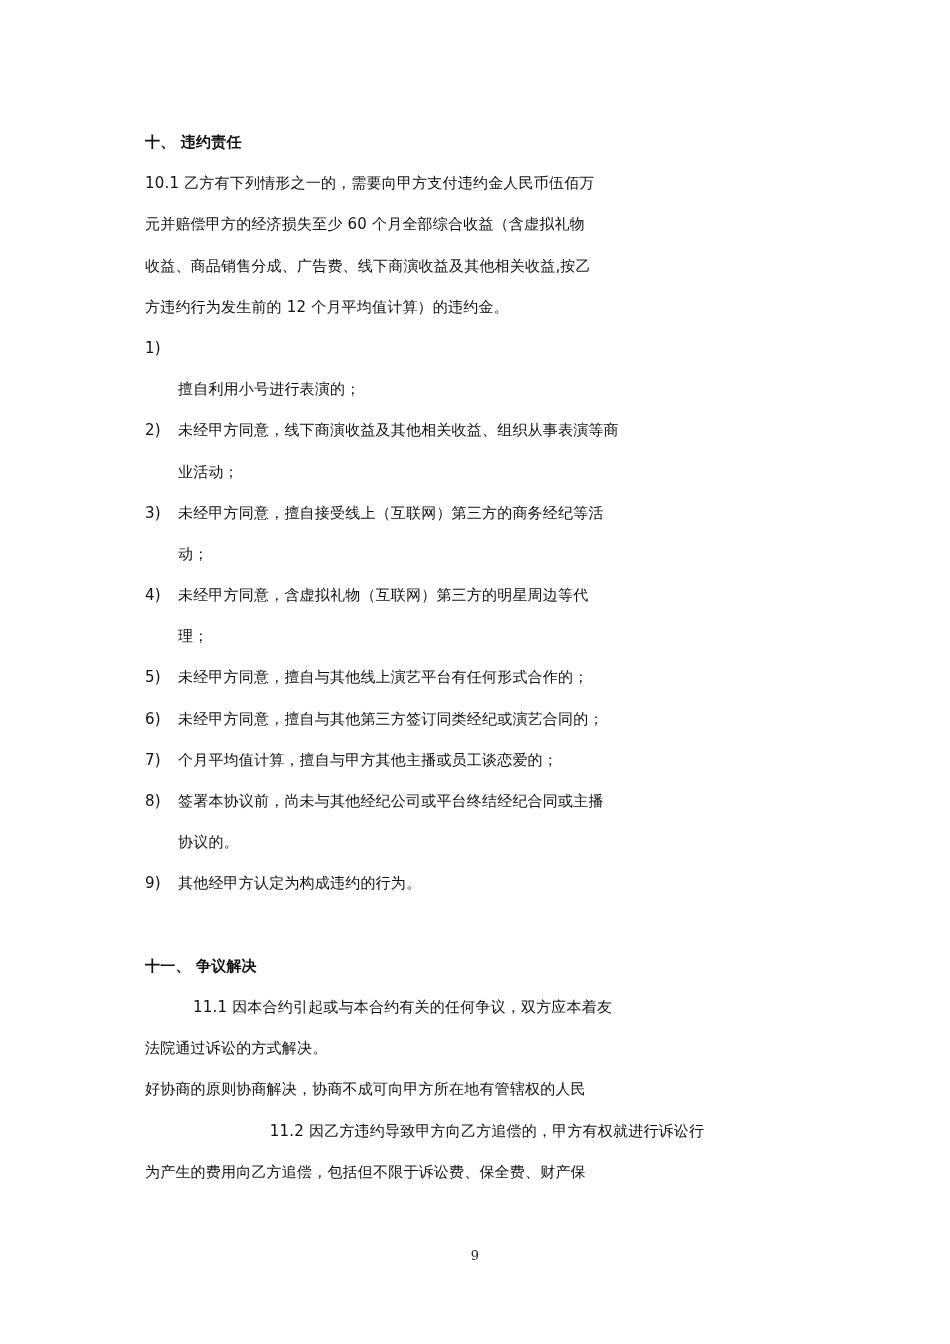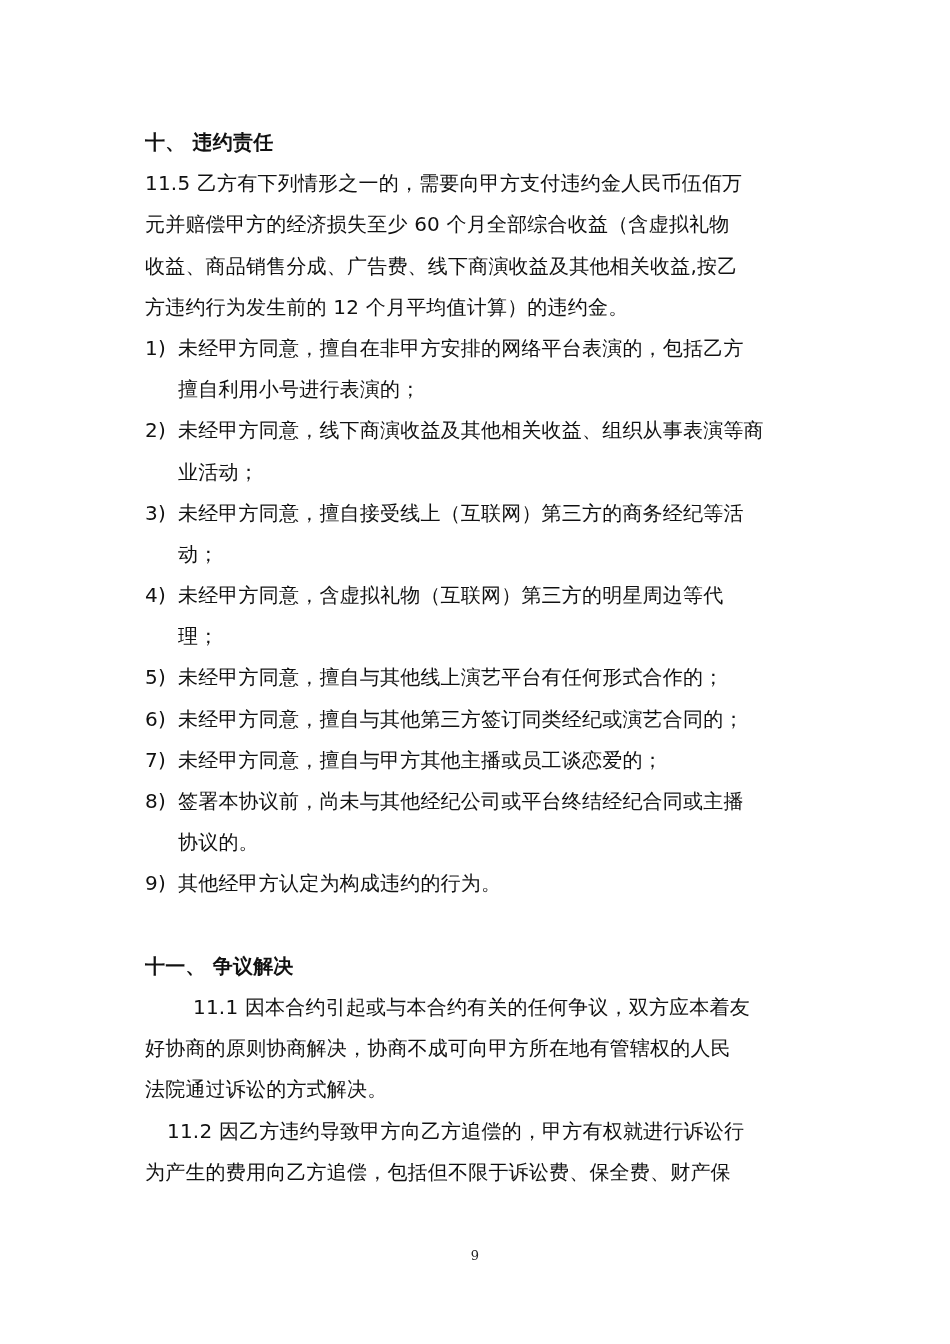--- a/index.html
+++ b/index.html
@@ -1,47 +1,46 @@
 <!DOCTYPE html>
 <html><head>
 <meta charset="utf-8">
 <style>
   html, body { margin: 0; padding: 0; background: #ffffff; }
   body { width: 950px; height: 1344px; position: relative; overflow: hidden;
          font-family: "DejaVu Sans", "Liberation Sans", sans-serif; color: #111; }
   .page { position: absolute; left: 145px; top: 122px; width: 662px; }
-  .line { font-size: 20px; line-height: 41.2px; height: 41.2px; white-space: nowrap; letter-spacing: 0.2px; }
+  .line { font-size: 15px; line-height: 41.2px; height: 41.2px; white-space: nowrap; letter-spacing: 0.2px; }
   .heading { font-weight: bold; }
   .item { display: flex; }
   .num { width: 33px; flex: 0 0 33px; }
   .cont { padding-left: 33px; }
   .indent2 { padding-left: 48px; }
-  .indent1 { padding-left: 22px; }
+  .indent1 { padding-left: 22px; text-align: center; }
   .gap { height: 41.2px; }
   .pagenum { position: absolute; left: 0; width: 950px; top: 1248px; text-align: center;
              font-family: "DejaVu Serif", "Liberation Serif", serif; font-size: 13px; color: #222; }
 </style>
 </head>
 <body>
 
 <div class="page">
   <div class="line heading">十、 违约责任</div>
 
   <div>
-    <div class="line">11.5 乙方有下列情形之一的，需要向甲方支付违约金人民币伍佰万</div>
+    <div class="line">10.1 乙方有下列情形之一的，需要向甲方支付违约金人民币伍佰万</div>
     <div class="line">元并赔偿甲方的经济损失至少 60 个月全部综合收益（含虚拟礼物</div>
     <div class="line">收益、商品销售分成、广告费、线下商演收益及其他相关收益,按乙</div>
     <div class="line">方违约行为发生前的 12 个月平均值计算）的违约金。</div>
   </div>
 
   <div>
     <div>
       <div class="line item">
           <span class="num">1)</span>
-          <span>未经甲方同意，擅自在非甲方安排的网络平台表演的，包括乙方</span>
         </div>
       <div class="line cont">擅自利用小号进行表演的；</div>
     </div>
     <div>
       <div class="line item">
           <span class="num">2)</span>
           <span>未经甲方同意，线下商演收益及其他相关收益、组织从事表演等商</span>
         </div>
       <div class="line cont">业活动；</div>
     </div>
@@ -67,21 +66,21 @@
     </div>
     <div>
       <div class="line item">
           <span class="num">6)</span>
           <span>未经甲方同意，擅自与其他第三方签订同类经纪或演艺合同的；</span>
         </div>
     </div>
     <div>
       <div class="line item">
           <span class="num">7)</span>
-          <span>未经甲方同意，擅自与甲方其他主播或员工谈恋爱的；</span>
+          <span>个月平均值计算，擅自与甲方其他主播或员工谈恋爱的；</span>
         </div>
     </div>
     <div>
       <div class="line item">
           <span class="num">8)</span>
           <span>签署本协议前，尚未与其他经纪公司或平台终结经纪合同或主播</span>
         </div>
       <div class="line cont">协议的。</div>
     </div>
     <div>
@@ -91,22 +90,22 @@
         </div>
     </div>
   </div>
 
   <div class="gap"></div>
 
   <div class="line heading">十一、 争议解决</div>
 
   <div>
     <div class="line indent2">11.1 因本合约引起或与本合约有关的任何争议，双方应本着友</div>
+    <div class="line">法院通过诉讼的方式解决。</div>
     <div class="line">好协商的原则协商解决，协商不成可向甲方所在地有管辖权的人民</div>
-    <div class="line">法院通过诉讼的方式解决。</div>
   </div>
 
   <div>
     <div class="line indent1">11.2 因乙方违约导致甲方向乙方追偿的，甲方有权就进行诉讼行</div>
     <div class="line">为产生的费用向乙方追偿，包括但不限于诉讼费、保全费、财产保</div>
   </div>
 </div>
 
 <div class="pagenum">9</div>
 

